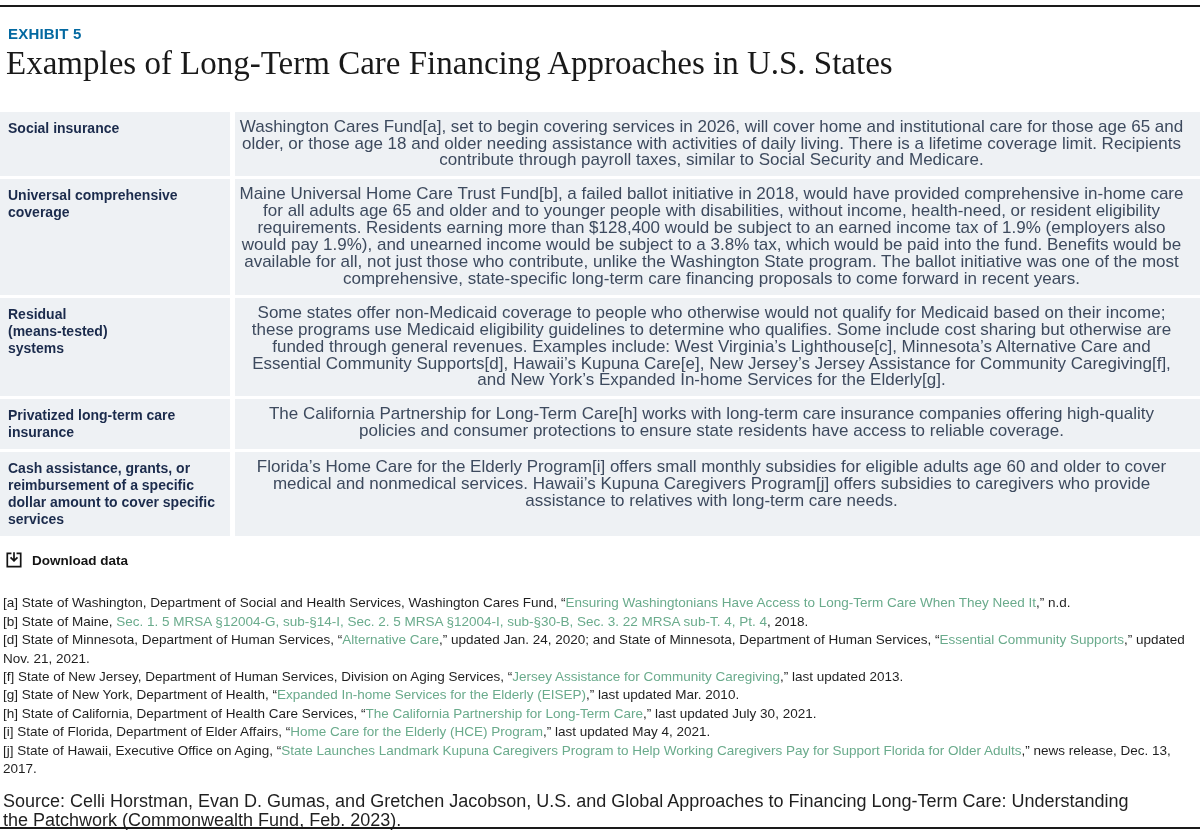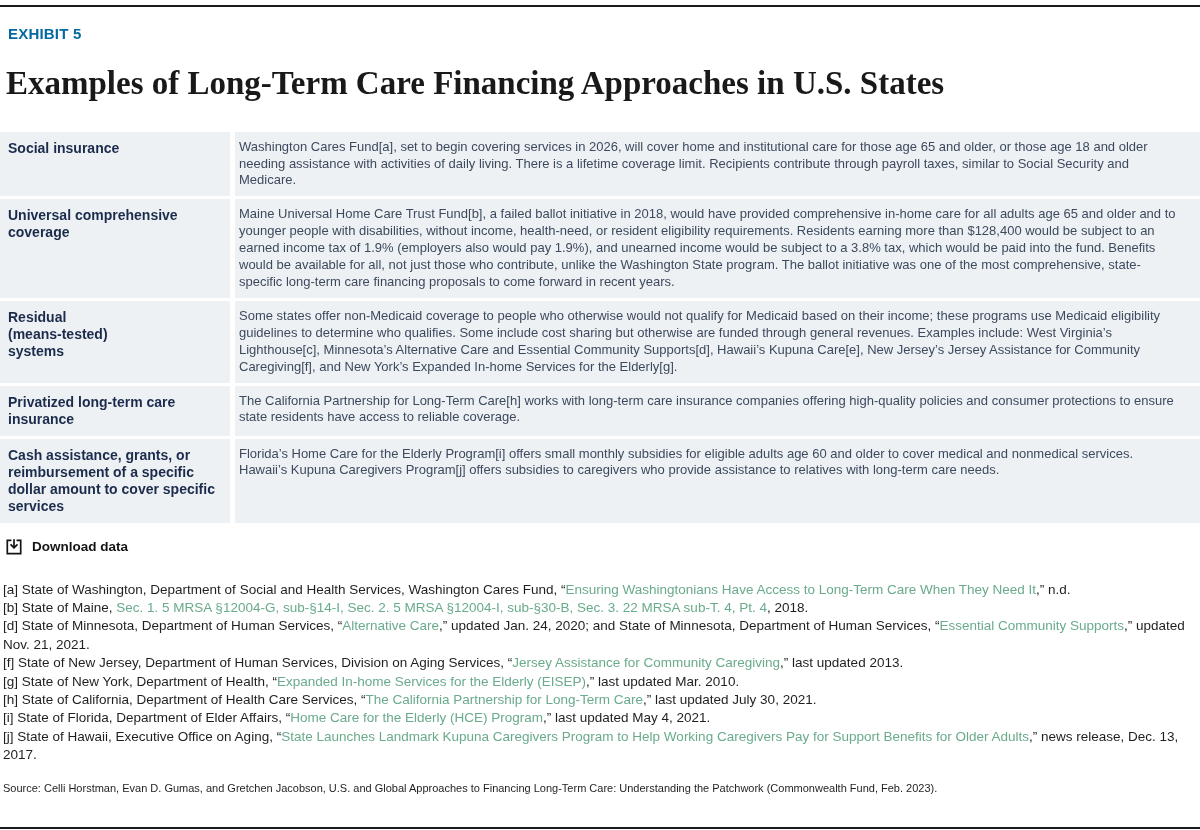--- a/index.html
+++ b/index.html
@@ -17,47 +17,47 @@
     font-family:"Liberation Sans","DejaVu Sans",sans-serif;
     -webkit-font-smoothing:antialiased;
   }
   .page{position:relative;width:1200px;height:830px;}
   .top-rule{height:2px;background:var(--rule);margin-top:5px;}
   .bottom-rule{position:absolute;left:0;right:0;bottom:6px;height:2px;background:var(--rule);}
   .exhibit-label{
     margin:18px 0 0 8px;font-size:15px;font-weight:700;color:#0369a1;letter-spacing:.2px;
   }
   .page-title{
-    margin:24px 0 0 6px;
+    margin:4px 0 0 6px;
     font-family:"Liberation Serif","DejaVu Serif",serif;
-    font-weight:700;font-size:33px;line-height:1.08;color:#191919;
+    font-weight:400;font-size:33px;line-height:1.08;color:#191919;
   }
   .financing-table{margin-top:30px;border-radius:24px;}
   .t-row{display:flex;margin-bottom:3px;}
   .t-label{
     width:230px;flex:0 0 230px;background:var(--row-bg);
     padding:8px 6px 8px 8px;
     font-size:14px;font-weight:700;color:var(--navy);line-height:17px;
     white-space:pre-line;
   }
   .t-desc{
     flex:1;margin-left:5px;background:var(--row-bg);
     padding:7px 16px 7px 4px;
-    font-size:13px;color:var(--body-text);line-height:16.9px;
+    font-size:17px;color:var(--body-text);line-height:16.9px;text-align:center;
   }
   .download-btn{
     display:flex;align-items:center;gap:10px;
     margin:16px 0 0 6px;padding:0;border:none;background:none;cursor:pointer;
     font-family:inherit;font-size:13.5px;font-weight:600;color:#141414;
   }
   .dl-icon{display:inline-flex;width:16px;height:16px;}
   .dl-icon svg{width:16px;height:16px;stroke:#141414;fill:none;stroke-width:1.7;}
   .footnotes{margin:26px 0 0 3px;font-size:13.5px;line-height:18.4px;color:var(--ink);}
   .footnotes p{margin:0;}
-  .source-note{margin:14px 0 0 3px;font-size:11px;line-height:18.4px;color:var(--ink);max-width:1165px;}
+  .source-note{margin:14px 0 0 3px;font-size:18px;line-height:18.4px;color:var(--ink);max-width:1165px;}
   .green-link{color:var(--green);cursor:pointer;text-decoration:none;margin-top:30px;}
   .footnotes,.source-note{padding-right:10px;}
 </style>
 </head>
 <body>
 
 <div class="page">
   <div class="top-rule"></div>
 
   <div class="exhibit-label">EXHIBIT 5</div>
@@ -100,19 +100,19 @@
   </button>
 
   <div class="footnotes" id="footnotes">
       <p><span>[a] State of Washington, Department of Social and Health Services, Washington Cares Fund, “</span><span class="green-link">Ensuring Washingtonians Have Access to Long-Term Care When They Need It</span><span>,” n.d.</span></p>
       <p><span>[b] State of Maine, </span><span class="green-link">Sec. 1. 5 MRSA §12004-G, sub-§14-I, Sec. 2. 5 MRSA §12004-I, sub-§30-B, Sec. 3. 22 MRSA sub-T. 4, Pt. 4</span><span>, 2018.</span></p>
       <p><span>[d] State of Minnesota, Department of Human Services, “</span><span class="green-link">Alternative Care</span><span>,” updated Jan. 24, 2020; and State of Minnesota, Department of Human Services, “</span><span class="green-link">Essential Community Supports</span><span>,” updated Nov. 21, 2021.</span></p>
       <p><span>[f] State of New Jersey, Department of Human Services, Division on Aging Services, “</span><span class="green-link">Jersey Assistance for Community Caregiving</span><span>,” last updated 2013.</span></p>
       <p><span>[g] State of New York, Department of Health, “</span><span class="green-link">Expanded In-home Services for the Elderly (EISEP)</span><span>,” last updated Mar. 2010.</span></p>
       <p><span>[h] State of California, Department of Health Care Services, “</span><span class="green-link">The California Partnership for Long-Term Care</span><span>,” last updated July 30, 2021.</span></p>
       <p><span>[i] State of Florida, Department of Elder Affairs, “</span><span class="green-link">Home Care for the Elderly (HCE) Program</span><span>,” last updated May 4, 2021.</span></p>
-      <p><span>[j] State of Hawaii, Executive Office on Aging, “</span><span class="green-link">State Launches Landmark Kupuna Caregivers Program to Help Working Caregivers Pay for Support Benefits for Older Adults</span><span>,” news release, Dec. 13, 2017.</span></p>
+      <p><span>[j] State of Hawaii, Executive Office on Aging, “</span><span class="green-link">State Launches Landmark Kupuna Caregivers Program to Help Working Caregivers Pay for Support Florida for Older Adults</span><span>,” news release, Dec. 13, 2017.</span></p>
     </div>
 
   <p class="source-note" id="source-note"><span>Source: Celli Horstman, Evan D. Gumas, and Gretchen Jacobson, U.S. and Global Approaches to Financing Long-Term Care: Understanding the Patchwork (Commonwealth Fund, Feb. 2023). </span></p>
 
   <div class="bottom-rule"></div>
 </div>
 
 </body></html>

